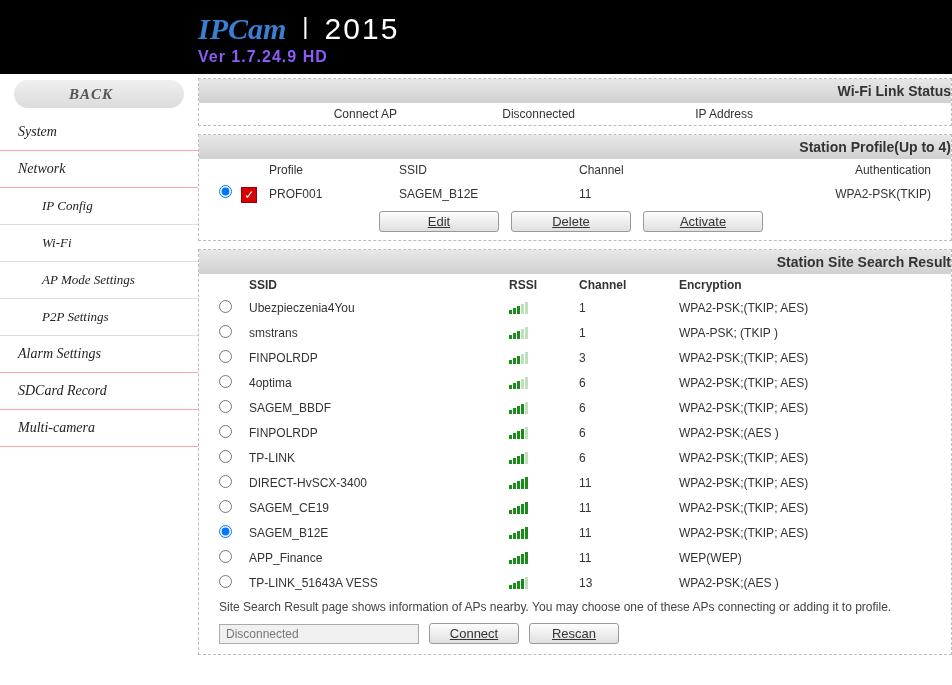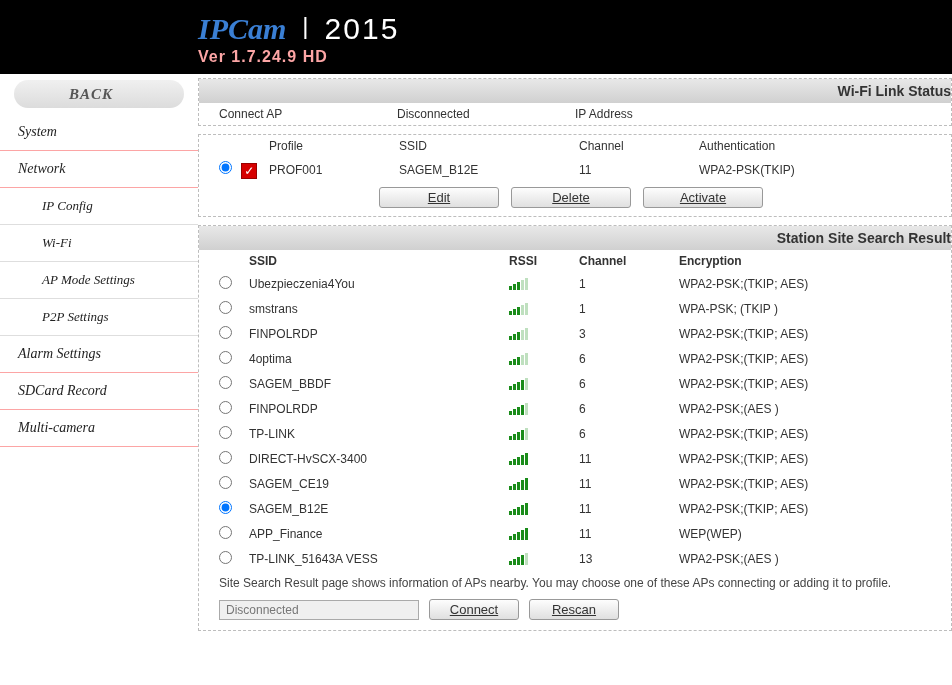--- a/index.html
+++ b/index.html
@@ -24,21 +24,21 @@
   .brand {
     font-family: "Georgia", serif;
     font-size: 30px;
     font-weight: bold;
     color: #3a7fd4;
     font-style: italic;
   }
   .pipe { color: #fff; font-size: 24px; }
   .year { color: #fff; font-size: 30px; letter-spacing: 2px; }
   .ver {
-    color: #fca5a5;
+    color: #8b5cf6;
     font-size: 16px;
     font-weight: bold;
     margin-top: 2px;
     letter-spacing: 1px;
   }
   .layout { display: flex; }
   .sidebar {
     width: 198px;
     background: #fff;
     padding-top: 6px;
@@ -91,21 +91,21 @@
     font-weight: bold;
     font-size: 14px;
     padding: 4px 0;
   }
   .pad { padding: 0 20px; }
   .row {
     display: flex;
     align-items: center;
     padding: 4px 0;
   }
-  .col { flex: 1; }
+  .col { flex: 1; text-align: right; }
   .btn {
     display: inline-block;
     background: linear-gradient(to bottom, #fdfdfd, #e0e0e0);
     border: 1px solid #999;
     border-radius: 3px;
     padding: 2px 0;
     width: 120px;
     text-align: center;
     cursor: pointer;
     font-size: 13px;
@@ -206,20 +206,21 @@
         <div class="row">
           <div class="col">Connect AP</div>
           <div class="col">Disconnected</div>
           <div class="col">IP Address</div>
           <div class="col"></div>
         </div>
       </div>
     </div>
 
     <div class="dashed">
+      <div class="section-bar">Station Profile(Up to 4)</div>
       <div class="pad">
         <div class="row">
           <div style="width:50px;"></div>
           <div style="width:130px;">Profile</div>
           <div style="width:180px;">SSID</div>
           <div style="width:120px;">Channel</div>
           <div class="col">Authentication</div>
         </div>
         <div class="row">
           <div style="width:50px;">

